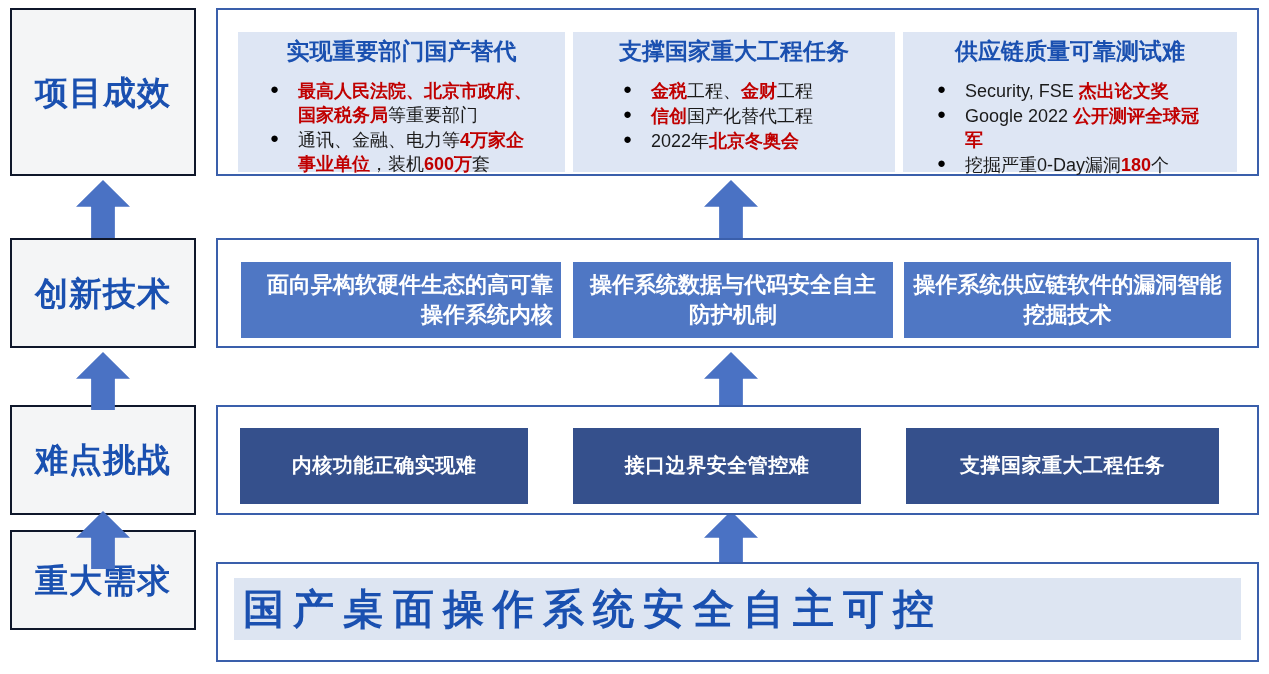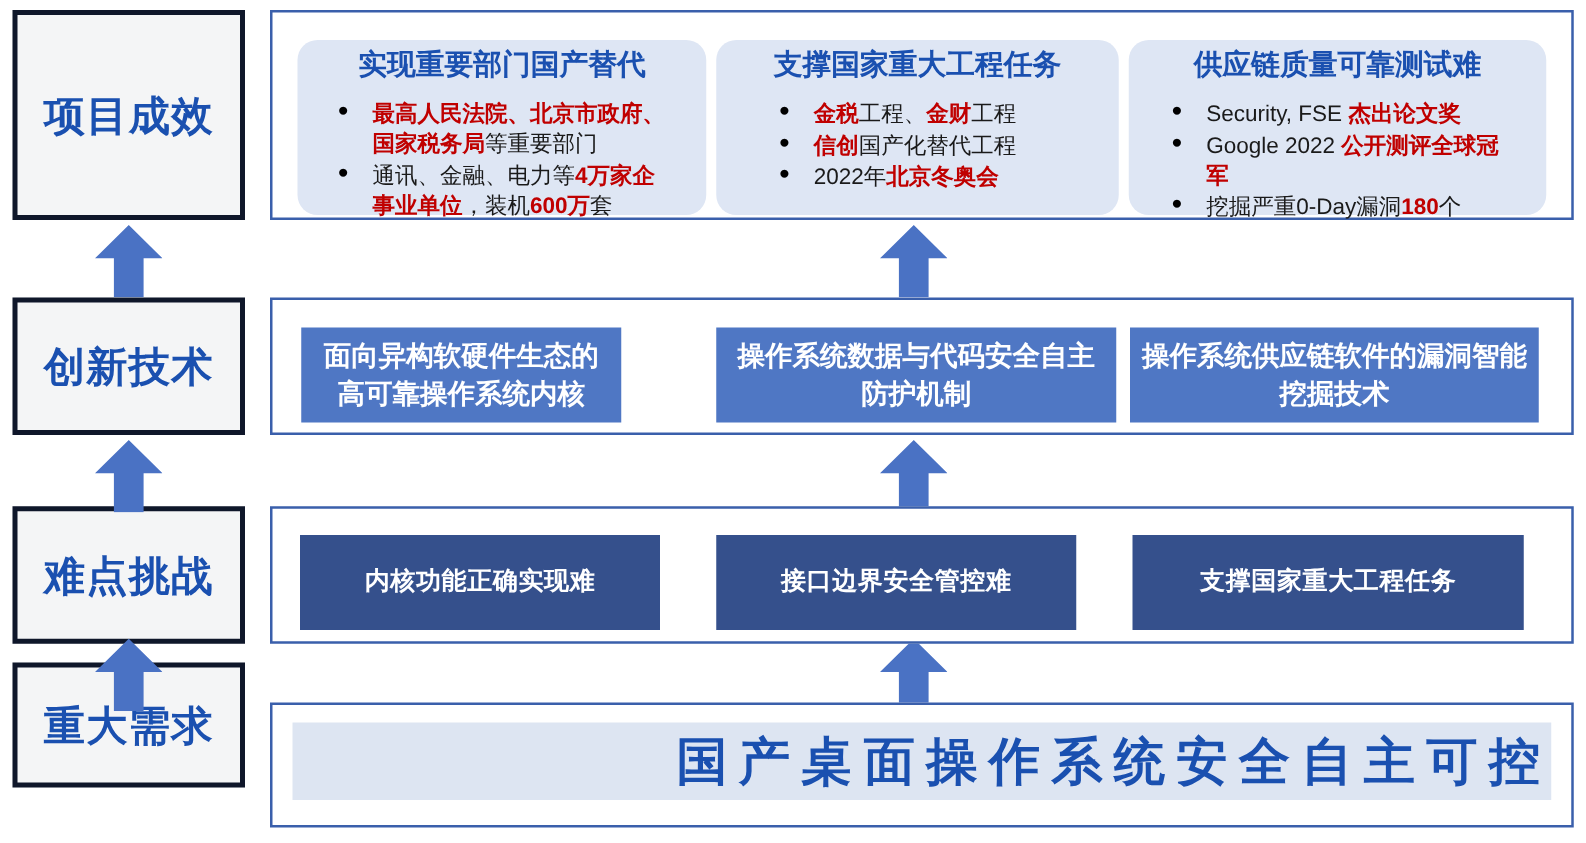--- a/index.html
+++ b/index.html
@@ -22,21 +22,21 @@
     height: 674px;
   }
 
   
   .label-box {
     position: absolute;
     left: 10px;
     width: 186px;
     box-sizing: border-box;
     background: #f4f5f6;
-    border: 4px solid #0f172a;
+    border: 2px solid #0f172a;
     display: flex;
     align-items: center;
     justify-content: center;
   }
   .label-box .label-text {
     font-size: 33px;
     font-weight: bold;
     color: #1a50b0;
     letter-spacing: 1px;
     line-height: 1;
@@ -63,21 +63,20 @@
   }
 
   
   .card-lite {
     position: absolute;
     top: 22px;
     height: 140px;
     box-sizing: border-box;
     background: #dee6f4;
     padding: 6px 4px 4px 4px;
-    border-radius: 16px;
   }
   .card-lite .card-title {
     font-size: 23px;
     font-weight: bold;
     color: #1a50b0;
     text-align: center;
     line-height: 1.15;
     white-space: nowrap;
     margin-bottom: 2px;
   }
@@ -130,21 +129,21 @@
   .banner {
     position: absolute;
     left: 16px;
     top: 14px;
     width: 1007px;
     height: 62px;
     box-sizing: border-box;
     background: #dde5f2;
     display: flex;
     align-items: center;
-    justify-content: flex-end;
+    justify-content: flex-start;
   }
   .banner .banner-text {
     font-size: 41px;
     font-weight: bold;
     color: #1a50b0;
     letter-spacing: 9px;
     white-space: nowrap;
     text-indent: 9px;
   }
 </style>
@@ -152,21 +151,21 @@
 <body>
 
 <div id="canvas">
 
   <div class="label-box" style="top:8px;height:168px;">
     <span class="label-text">项目成效</span>
   </div>
   <div class="label-box" style="top:238px;height:110px;">
     <span class="label-text">创新技术</span>
   </div>
-  <div class="label-box" style="top:405px;height:110px;">
+  <div class="label-box" style="top:405px;height:110px;font-family:Liberation Serif, serif;">
     <span class="label-text">难点挑战</span>
   </div>
   <div class="label-box" style="top:530px;height:100px;">
     <span class="label-text">重大需求</span>
   </div>
 
   <div class="arrow" style="left:76px;top:511px;"></div>
   <div class="arrow" style="left:76px;top:352px;"></div>
   <div class="arrow" style="left:76px;top:180px;"></div>
 
@@ -213,21 +212,21 @@
           <span class="bk">Google 2022 </span><span class="rd">公开测评全球冠军</span>
         </li>
         <li>
           <span class="bk">挖掘严重0-Day漏洞</span><span class="rd">180</span><span class="bk">个</span>
         </li>
       </ul>
     </div>
   </div>
 
   <div class="row-frame" style="top:238px;height:110px;">
-    <div class="card-solid tech-card" style="left:23px;width:256px;">
+    <div class="card-solid tech-card" style="left:23px;width:320px;text-align:right;">
       <span class="solid-text">面向异构软硬件生态的高可靠操作系统内核</span>
     </div>
     <div class="card-solid tech-card" style="left:355px;width:320px;">
       <span class="solid-text">操作系统数据与代码安全自主防护机制</span>
     </div>
     <div class="card-solid tech-card" style="left:686px;width:327px;">
       <span class="solid-text">操作系统供应链软件的漏洞智能挖掘技术</span>
     </div>
   </div>
 

